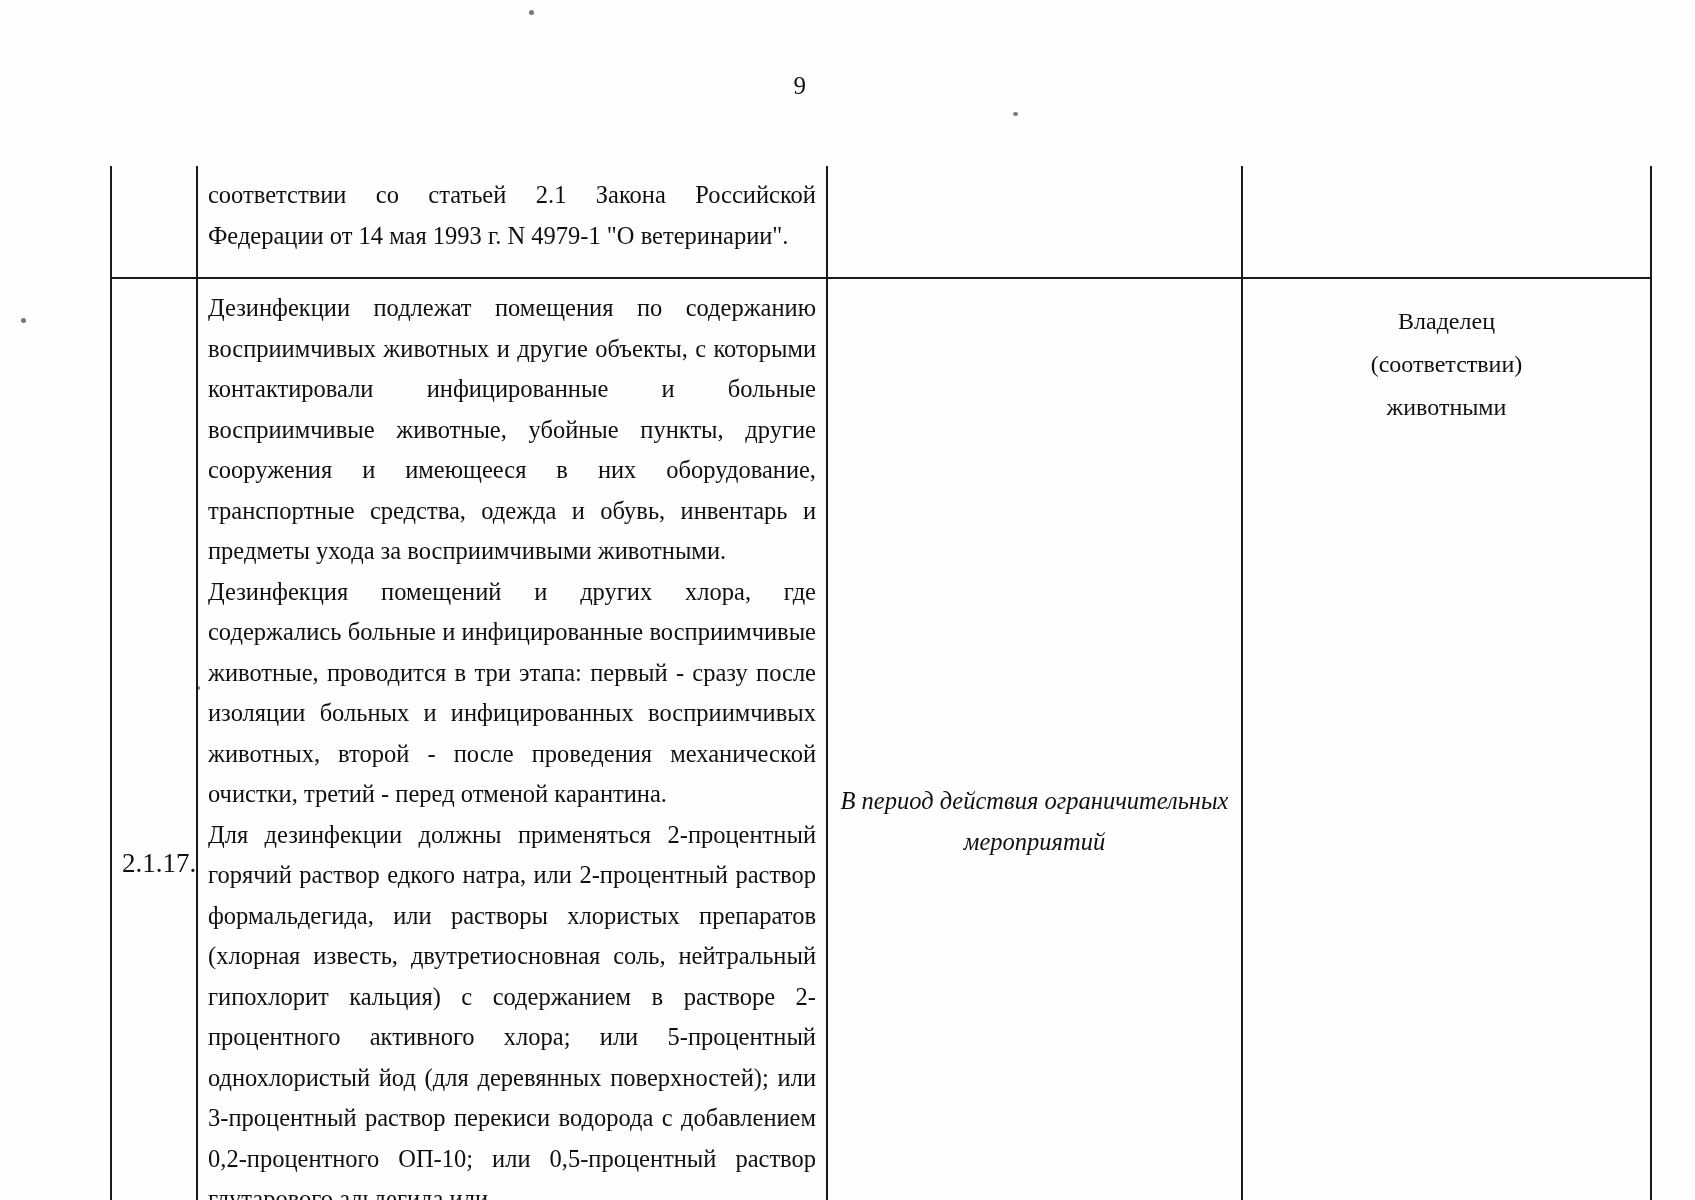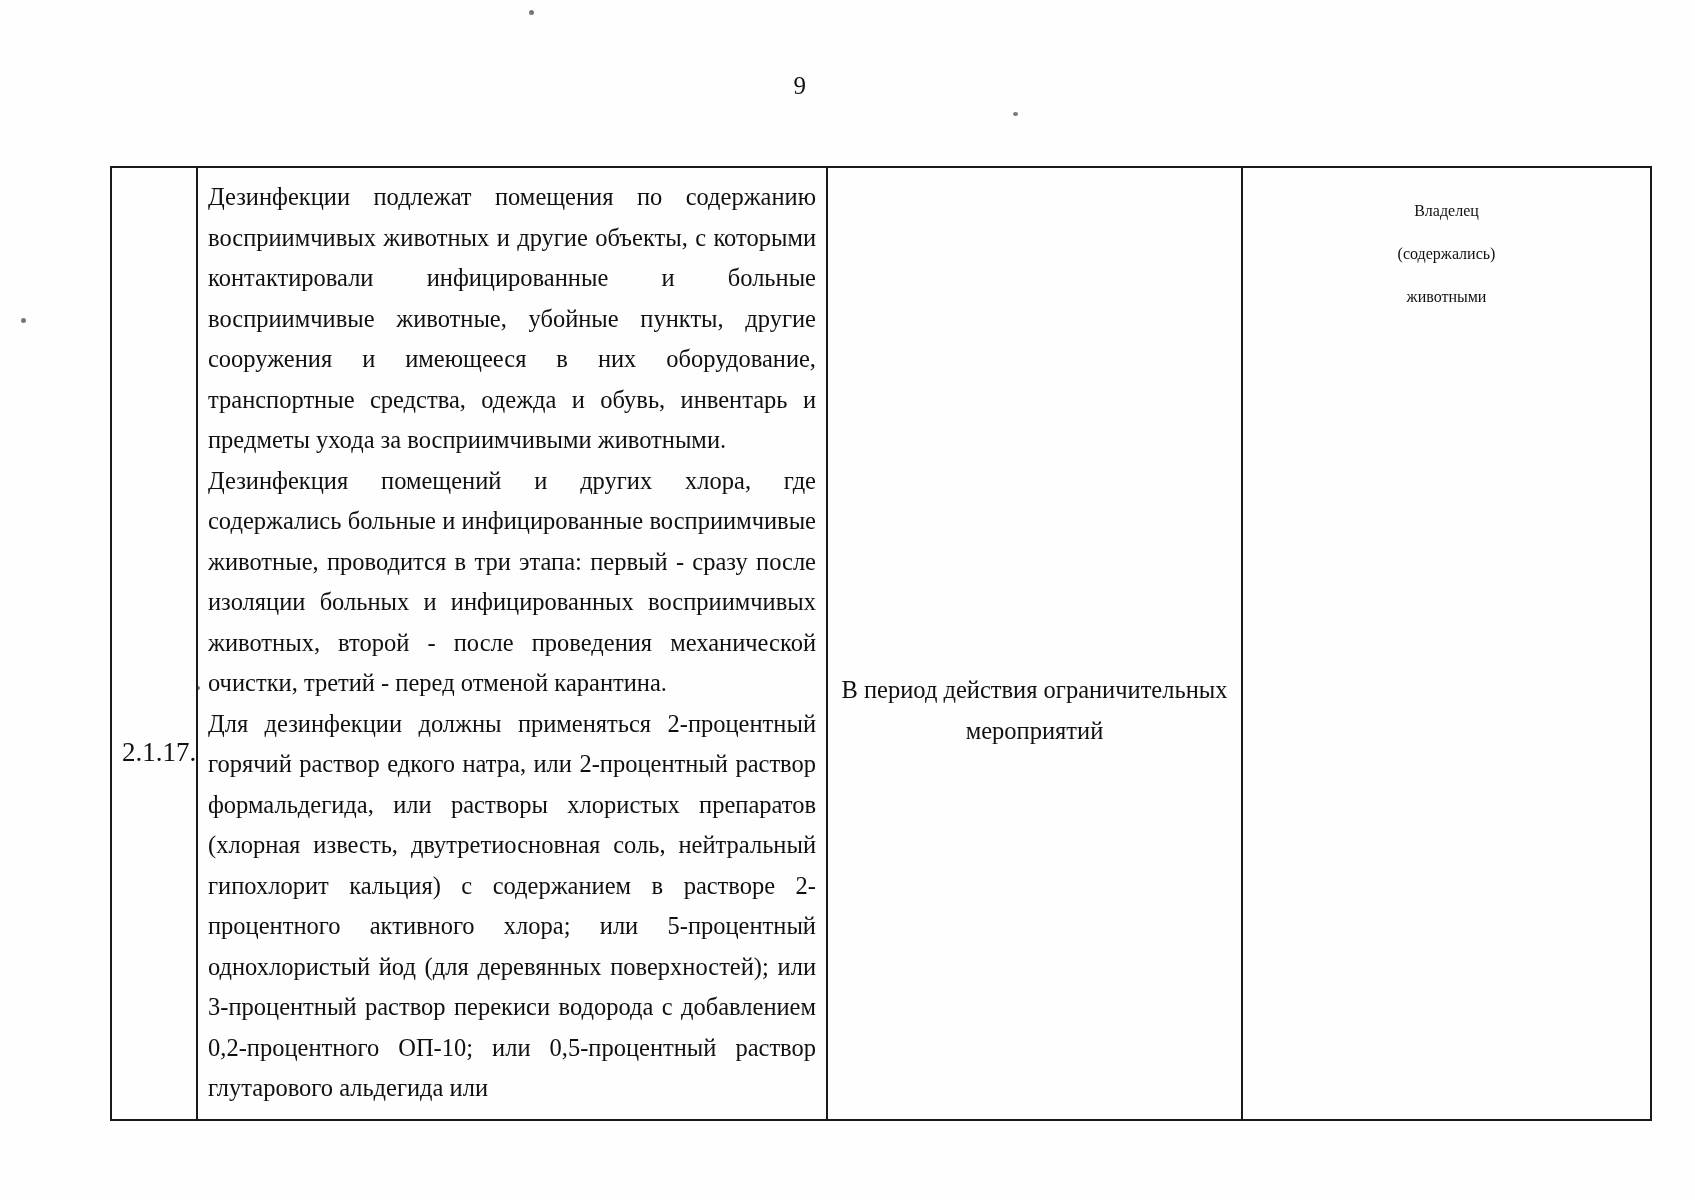--- a/index.html
+++ b/index.html
@@ -90,24 +90,25 @@
   }
 
   .term-cell {
     font-size: 24.5px;
     line-height: 40.5px;
     text-align: center;
   }
   .term-inner {
     display: block;
     padding-top: 493px;
+    font-style: italic;
   }
 
   .resp-cell {
-    font-size: 16px;
+    font-size: 24px;
     line-height: 43px;
     text-align: center;
   }
   .resp-inner {
     display: block;
     padding-top: 12px;
   }
 
   
   .r1 .cell-pad { min-height: 92px; }
@@ -126,20 +127,42 @@
 
   <table class="tbl">
     <colgroup>
       <col class="c-num">
       <col class="c-body">
       <col class="c-term">
       <col class="c-resp">
     </colgroup>
     <tbody>
 
+      <tr class="r1">
+        <td>
+          <div class="cell-pad num-cell">
+            <span></span>
+          </div>
+        </td>
+        <td>
+          <div class="cell-pad body-text">
+            <p>соответствии со статьей 2.1 Закона Российской Федерации от 14 мая 1993 г. N 4979-1 "О ветеринарии".</p>
+          </div>
+        </td>
+        <td>
+          <div class="cell-pad term-cell">
+            <span></span>
+          </div>
+        </td>
+        <td>
+          <div class="cell-pad resp-cell">
+            <span></span>
+          </div>
+        </td>
+      </tr>
 
       <tr class="row-sep row-last">
         <td>
           <div class="cell-pad num-cell">
             <span class="num-inner">2.1.17.</span>
           </div>
         </td>
         <td>
           <div class="cell-pad body-text">
             <p>Дезинфекции подлежат помещения по содержанию восприимчивых животных и другие объекты, с которыми контактировали инфицированные и больные восприимчивые животные, убойные пункты, другие сооружения и имеющееся в них оборудование, транспортные средства, одежда и обувь, инвентарь и предметы ухода за восприимчивыми животными.</p>
@@ -149,21 +172,21 @@
         </td>
         <td>
           <div class="cell-pad term-cell">
             <span class="term-inner">В период действия ограничительных мероприятий</span>
           </div>
         </td>
         <td>
           <div class="cell-pad resp-cell">
             <span class="resp-inner">
               <span>Владелец</span><br>
-              <span>(содержались)</span><br>
+              <span>(соответствии)</span><br>
               <span>животными</span>
             </span>
           </div>
         </td>
       </tr>
 
     </tbody>
   </table>
 </div>
 

